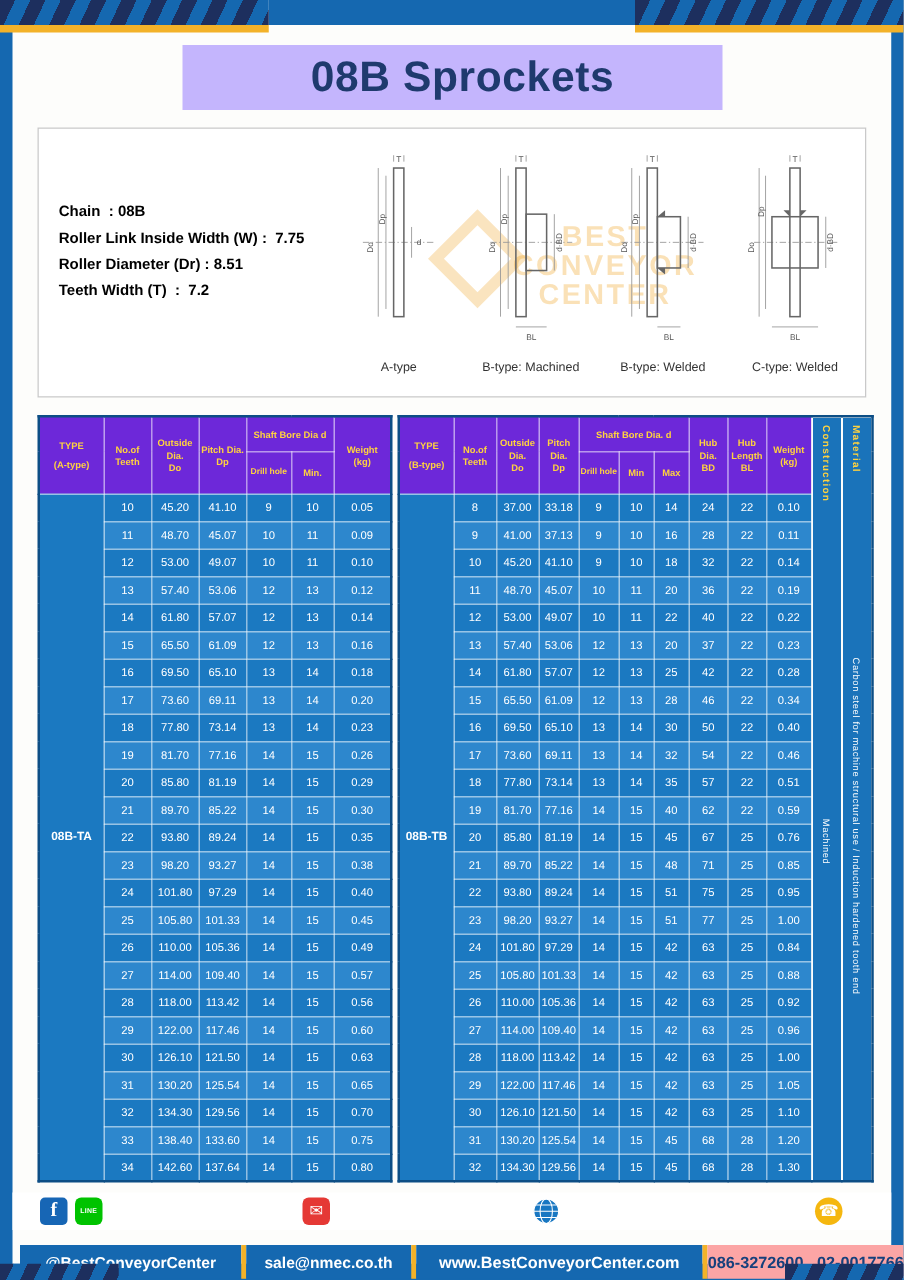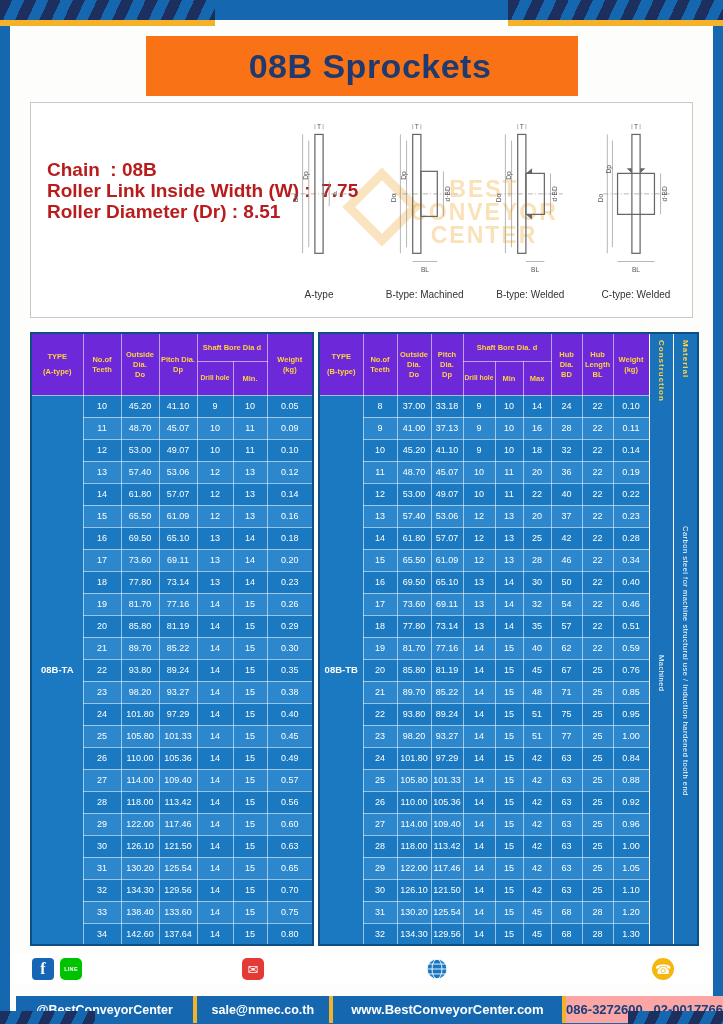--- a/index.html
+++ b/index.html
@@ -13,27 +13,27 @@
   .edge-bottom{position:absolute;left:0;right:0;bottom:0;height:13px;background:#1568b0;z-index:5;}
   .top-mid{position:absolute;top:0;left:215px;right:215px;height:20px;background:#1568b0;z-index:6;}
   .hazard{position:absolute;top:0;height:20px;width:215px;background:repeating-linear-gradient(115deg,#1d2f5e 0 11px,#1568b0 11px 22px);z-index:6;}
   .hazard.left{left:0}.hazard.right{right:0}
   .hazard-under{position:absolute;top:20px;height:6px;width:215px;background:#f3b229;z-index:6;}
   .hazard-under.left{left:0}.hazard-under.right{right:0}
   .hazard-bottom{position:absolute;bottom:0;height:13px;width:95px;background:repeating-linear-gradient(115deg,#1d2f5e 0 10px,#1568b0 10px 20px);z-index:8;}
   .hazard-bottom.left{left:0}.hazard-bottom.right{right:0}
 
   
-  .banner{position:absolute;left:146px;top:36px;width:432px;height:60px;background:#f97316;display:flex;align-items:center;justify-content:center;z-index:4;padding-left:16px;}
+  .banner{position:absolute;left:146px;top:36px;width:432px;height:52px;background:#c4b5fd;display:flex;align-items:center;justify-content:center;z-index:4;padding-left:16px;}
   .banner h1{font-size:34px;font-weight:bold;color:#1f3a6e;letter-spacing:0.5px;}
 
   
   .info-box{position:absolute;left:30px;top:102px;width:663px;height:216px;background:#fff;border:1px solid #c9c9c9;z-index:4;}
   .specs{position:absolute;left:16px;top:56px;z-index:2;}
-  .specs div{font-size:19px;font-weight:bold;color:#b91c1c;line-height:21px;white-space:pre;}
+  .specs div{font-size:12px;font-weight:bold;color:#000000;line-height:21px;white-space:pre;}
   .diagrams{position:absolute;left:238px;top:8px;right:6px;bottom:4px;display:flex;justify-content:space-between;z-index:2;}
   .diagram{display:flex;flex-direction:column;align-items:center;width:100px;}
   .diagram svg{width:82px;height:176px;}
   .diagram .dlabel{font-size:10px;color:#333;margin-top:2px;white-space:nowrap;}
   .st{stroke:#666;fill:none;stroke-width:1.2;}
   .dim{stroke:#999;fill:none;stroke-width:0.7;}
   .cl{stroke:#999;fill:none;stroke-width:0.7;stroke-dasharray:5 2 1 2;}
   .dtxt{font-size:6.5px;fill:#555;font-family:"Liberation Sans",sans-serif;}
   .weld{fill:#666;}
 
@@ -107,20 +107,21 @@
         <span>BEST</span>
         <span>CONVEYOR</span>
         <span>CENTER</span>
       </div>
     </div>
 
     <div class="specs">
       <div>Chain  : 08B</div>
       <div>Roller Link Inside Width (W) :  7.75</div>
       <div>Roller Diameter (Dr) : 8.51</div>
+      <div>Teeth Width (T)  :  7.2</div>
     </div>
 
     <div class="diagrams">
       <div class="diagram">
         <svg viewBox="0 0 80 150">
           <line class="cl" x1="12" y1="70" x2="68" y2="70"></line>
           <rect class="st" x="36" y="12" width="8" height="116"></rect>
           <line class="dim" x1="36" y1="7" x2="36" y2="2"></line>
             <line class="dim" x1="44" y1="7" x2="44" y2="2"></line>
           <text class="dtxt" x="40" y="7" text-anchor="middle">T</text>

